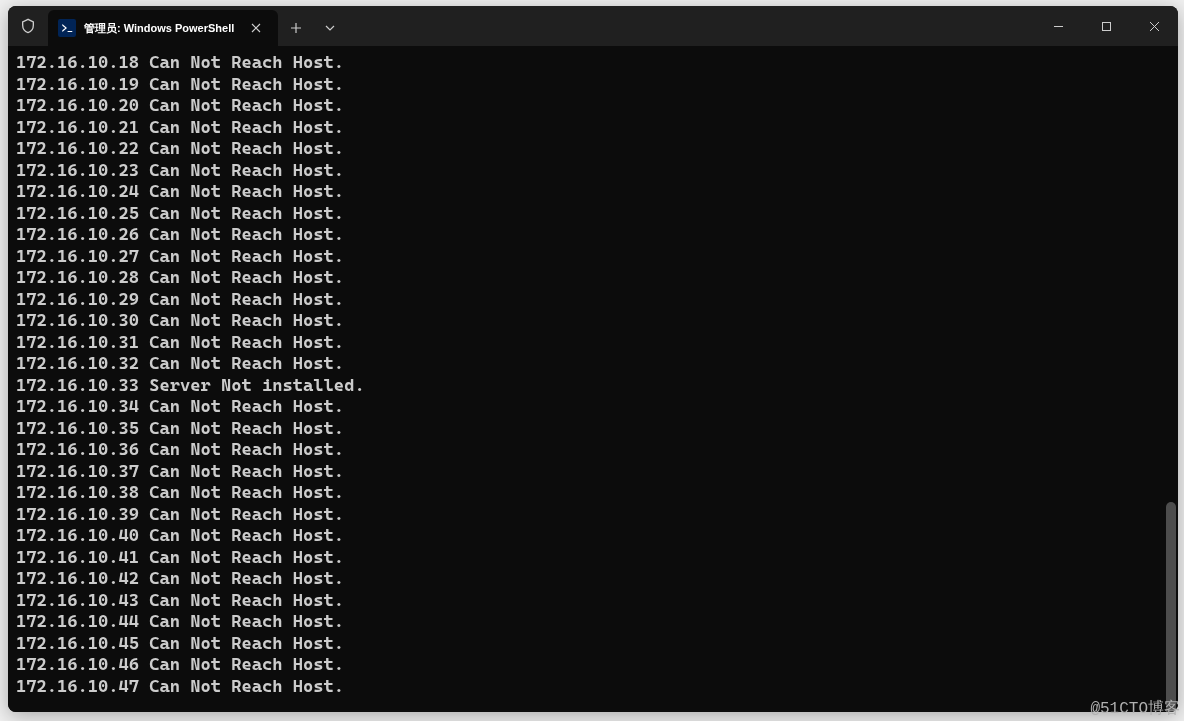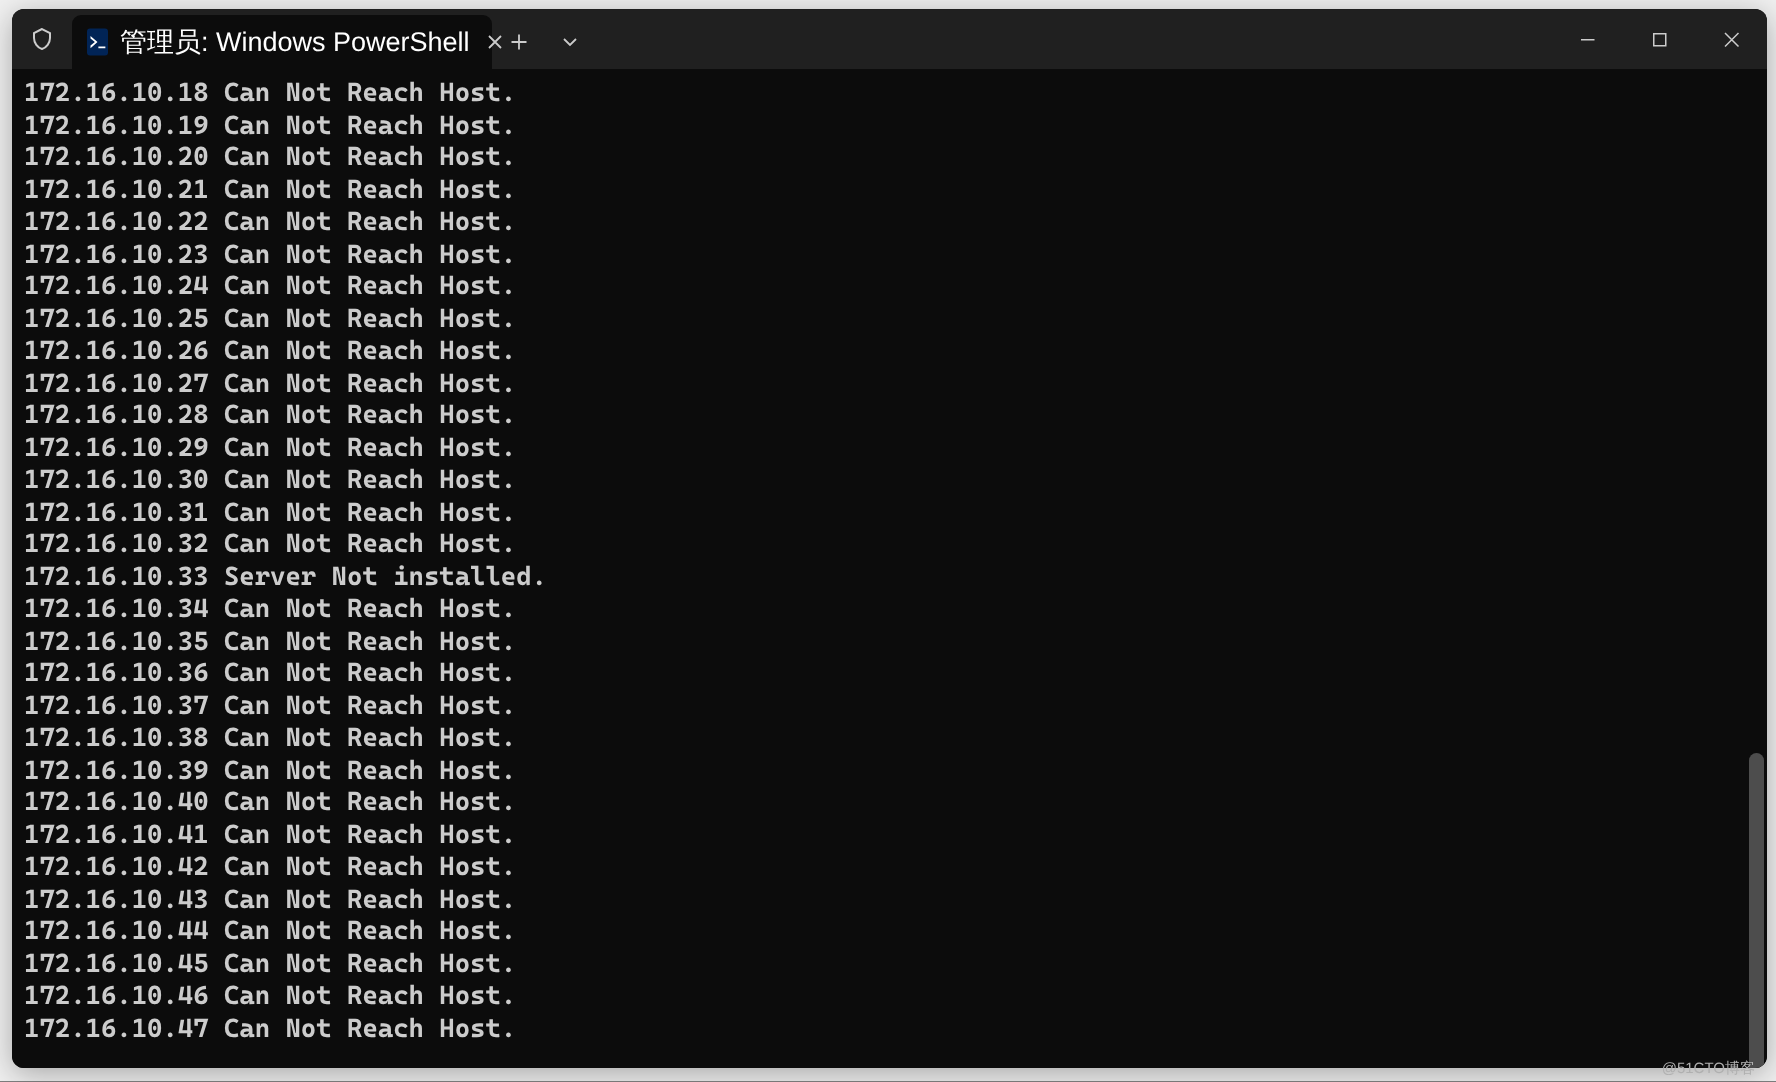--- a/index.html
+++ b/index.html
@@ -61,23 +61,23 @@
     display: flex;
     align-items: center;
     justify-content: center;
     color: #ffffff;
     font-size: 11px;
     font-weight: bold;
     border-radius: 2px;
   }
   .tab-title {
     color: #ffffff;
-    font-size: 18px;
+    font-size: 11px;
     white-space: nowrap;
-    font-weight: 400;
+    font-weight: 700;
   }
   .tab-close {
     color: #cccccc;
     font-size: 14px;
     width: 20px;
     height: 20px;
     display: flex;
     align-items: center;
     justify-content: center;
     cursor: pointer;
@@ -145,25 +145,25 @@
     position: absolute;
     right: 0;
     width: 10px;
     background: #4d4d4d;
     border-radius: 5px;
     top: 450px;
     height: 220px;
   }
   .watermark {
     position: absolute;
-    right: 14px;
+    right: 4px;
     bottom: 2px;
-    font-size: 10px;
+    font-size: 16px;
     color: #b0b0b0;
-    font-family: Liberation Sans, sans-serif;
+    font-family: Liberation Mono, monospace;
   }
 </style>
 </head>
 <body>
 
 <div class="window">
 
   <div class="titlebar">
     <div class="shield-icon">
       <svg width="16" height="16" viewBox="0 0 24 24" fill="none" stroke="currentColor" stroke-width="2">

